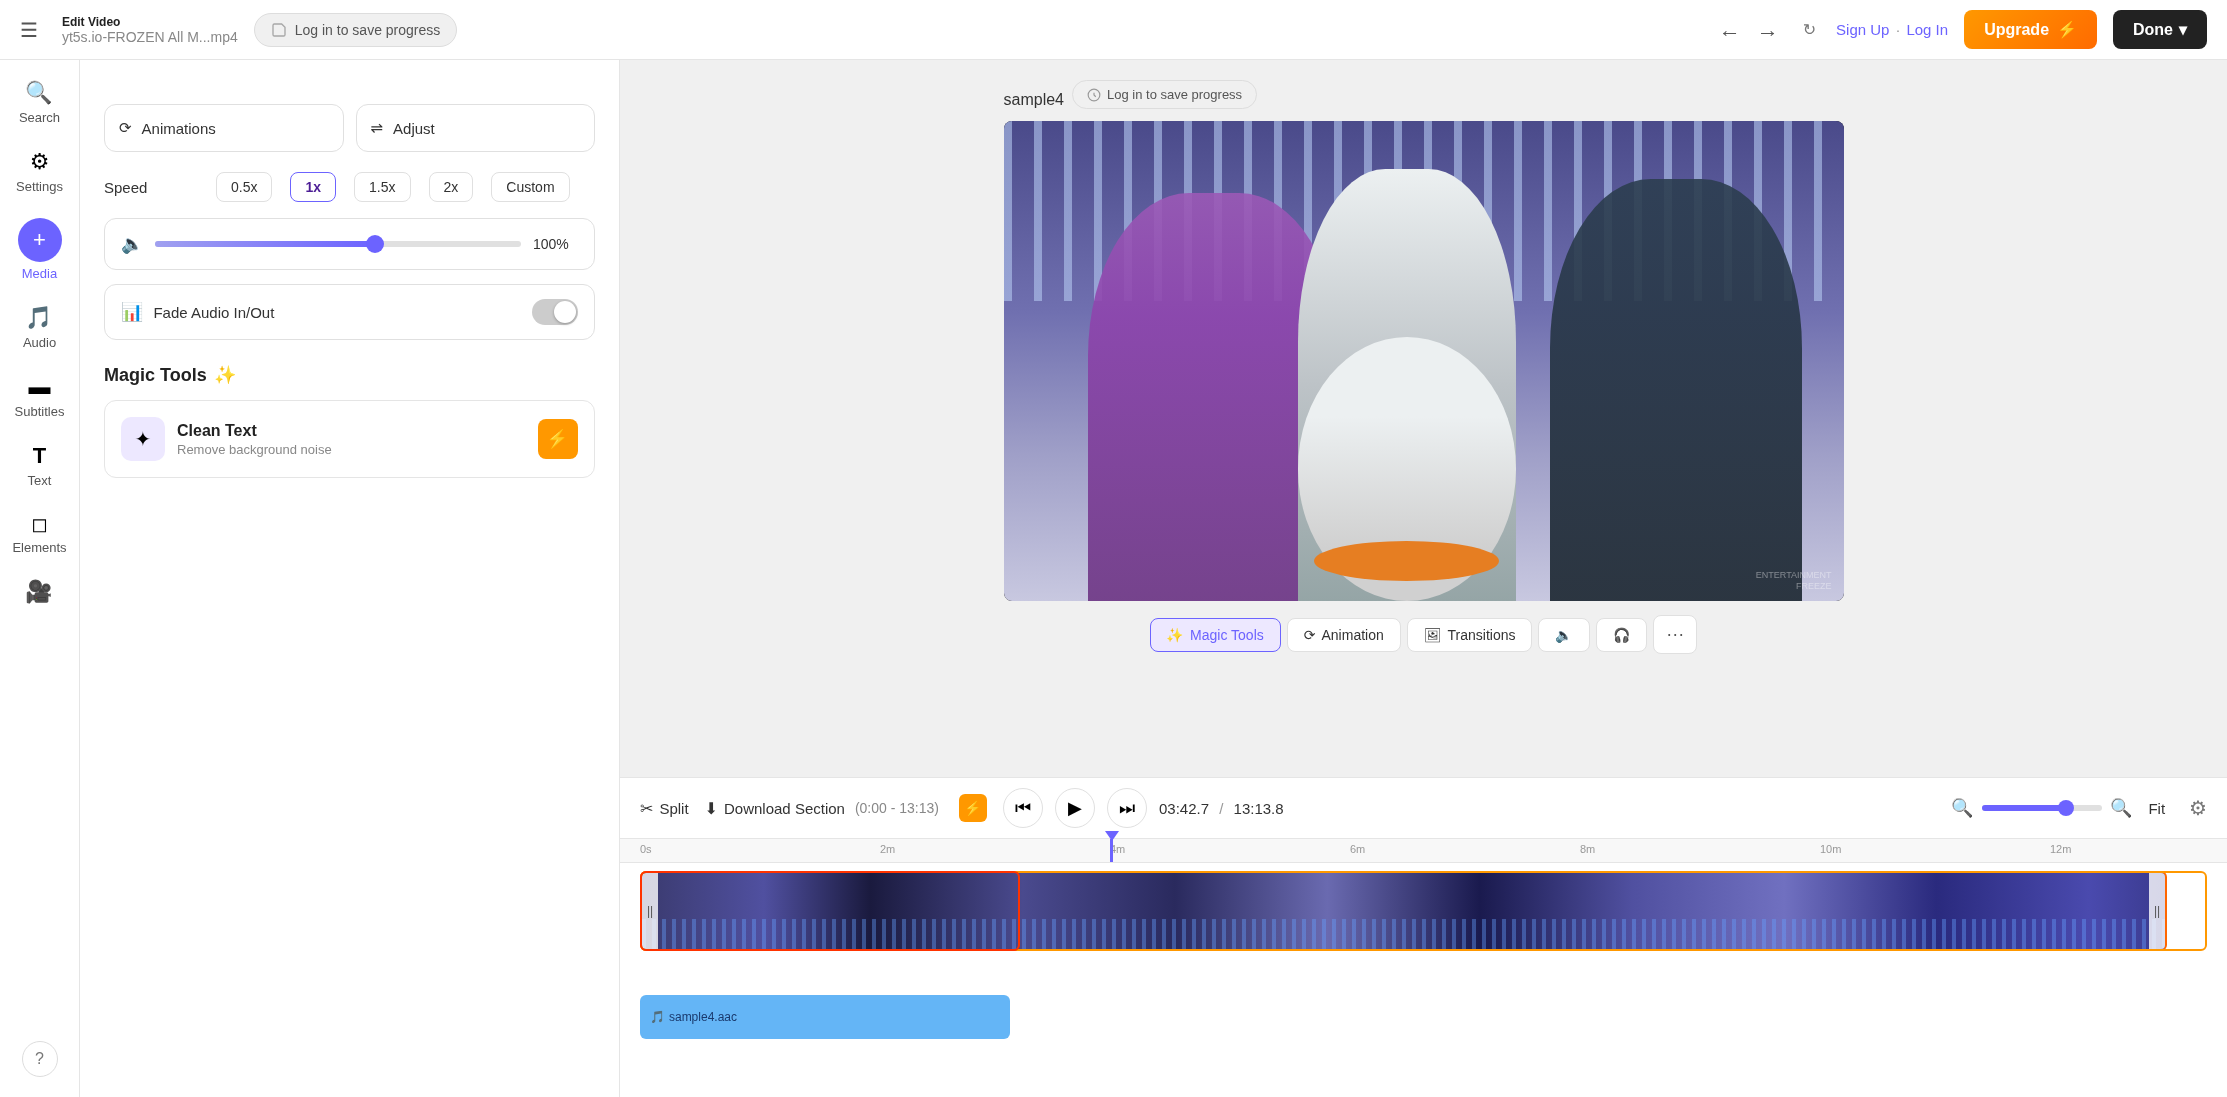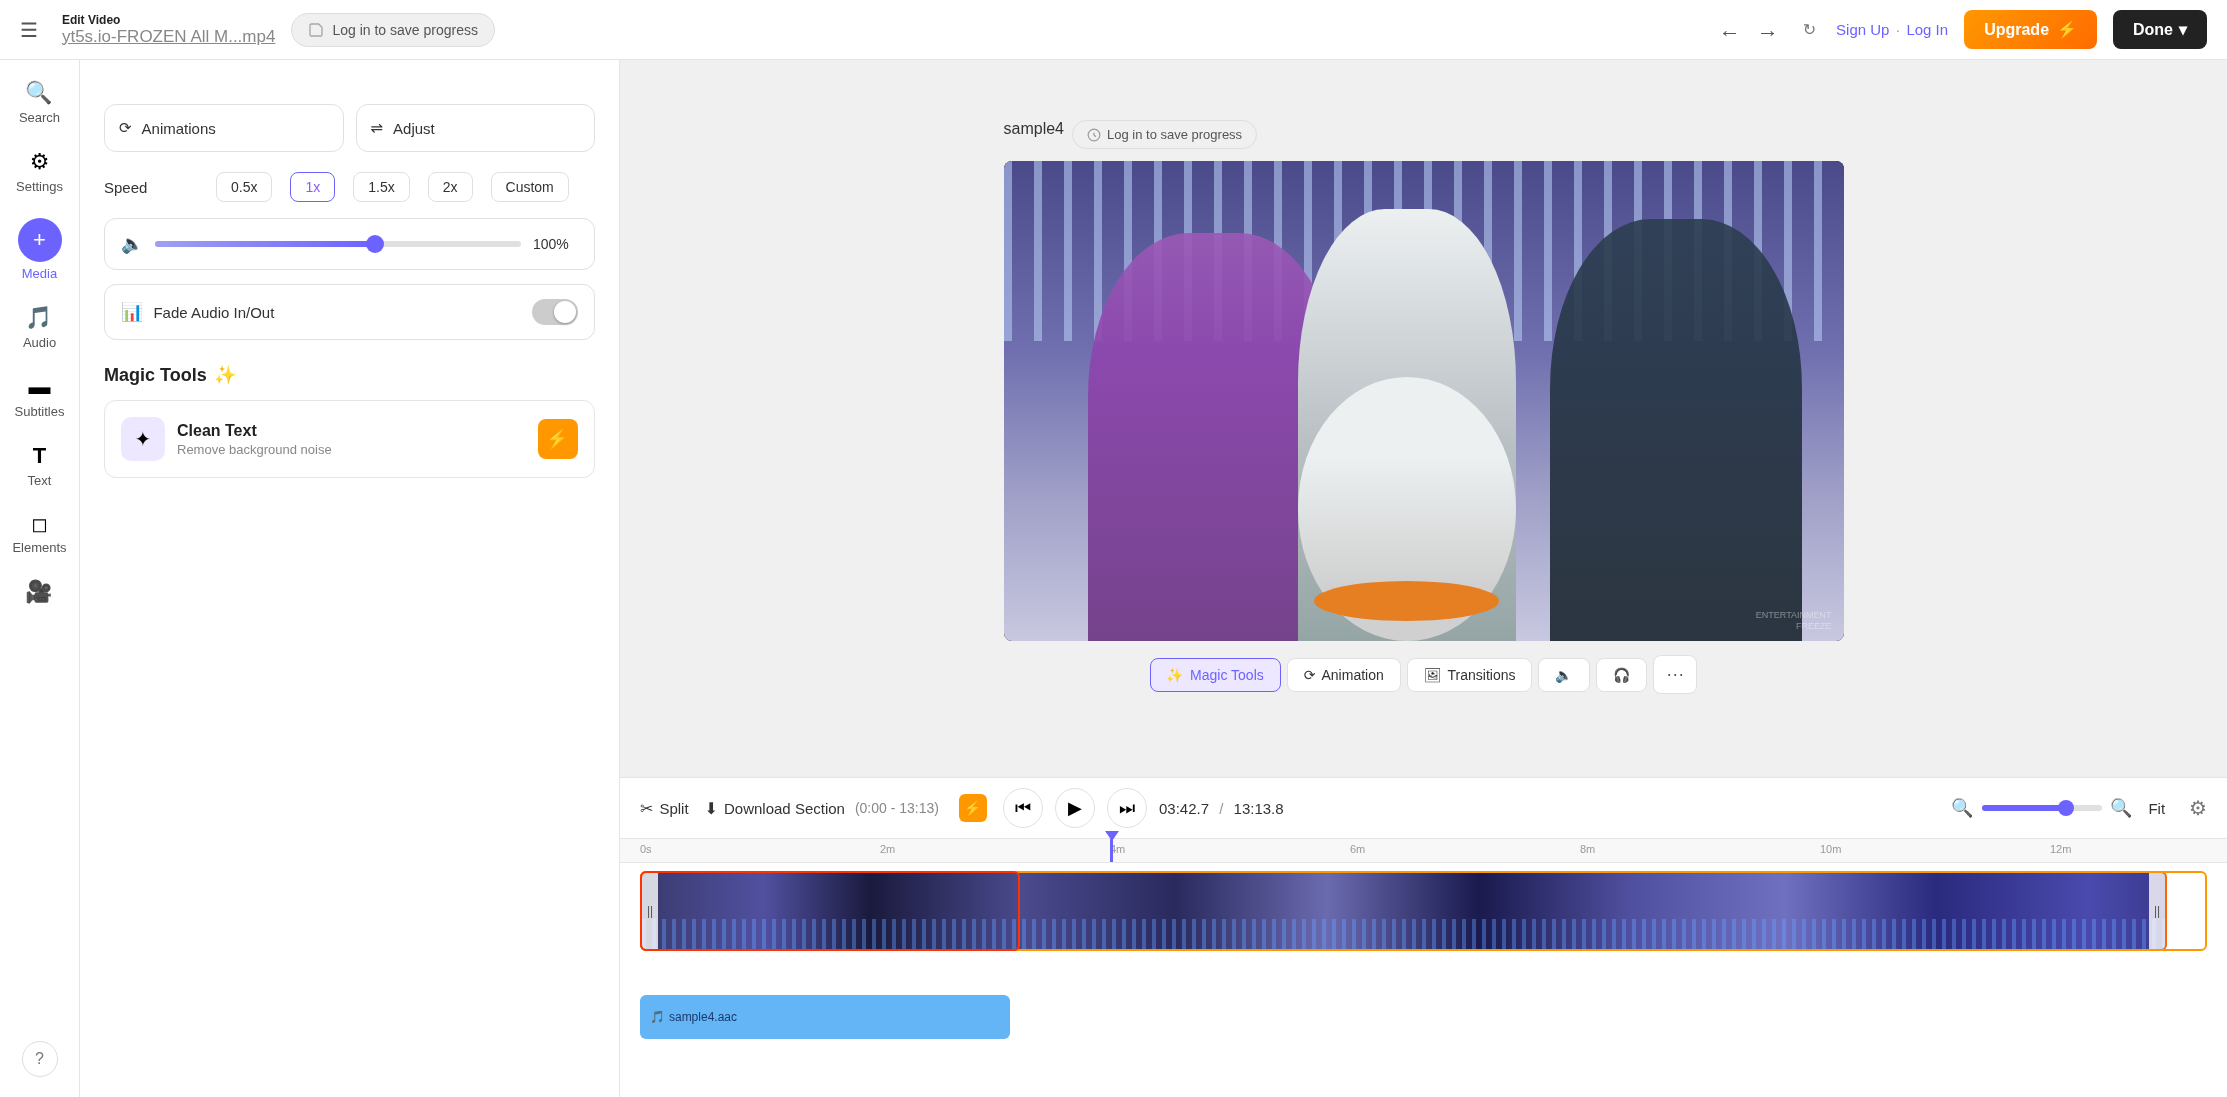--- a/index.html
+++ b/index.html
@@ -34,21 +34,21 @@
     .sidebar-item .label { font-size: 13px; color: #555; }
     .sidebar-item.active .label { color: #6c63ff; }
     .sidebar-item.active .icon-circle { background: #6c63ff; color: #fff; border-radius: 50%; width: 44px; height: 44px; display: flex; align-items: center; justify-content: center; font-size: 22px; }
     .help-btn { margin-top: auto; background: none; border: 1px solid #ddd; border-radius: 50%; width: 36px; height: 36px; display: flex; align-items: center; justify-content: center; cursor: pointer; font-size: 16px; color: #777; }
     .tool-buttons { display: flex; gap: 12px; margin-top: 20px; }
     .tool-btn { flex: 1; border: 1.5px solid #e0e0e0; border-radius: 12px; padding: 14px; display: flex; align-items: center; gap: 10px; background: #fff; cursor: pointer; font-size: 15px; color: #333; }
     .speed-row { display: flex; align-items: center; gap: 12px; margin-top: 20px; }
     .speed-label { font-size: 15px; color: #333; font-weight: 500; width: 60px; }
     .speed-options { display: flex; gap: 18px; padding-left: 40px; }
     .speed-opt { border: 1.5px solid #e0e0e0; border-radius: 8px; padding: 6px 14px; background: #fff; cursor: pointer; font-size: 14px; color: #333; }
-    .speed-opt.active { background: #fff; border-color: #6c63ff; color: #8b5cf6; font-weight: 400; }
+    .speed-opt.active { background: #fff; border-color: #6c63ff; color: #4c1d95; font-weight: 700; }
     .volume-row { display: flex; align-items: center; gap: 12px; margin-top: 16px; border: 1.5px solid #e0e0e0; border-radius: 12px; padding: 14px 16px; }
     .volume-icon { font-size: 18px; color: #555; }
     .volume-slider-wrap { flex: 1; position: relative; height: 6px; background: #e0e0e0; border-radius: 3px; }
     .volume-fill { position: absolute; left: 0; top: 0; height: 100%; background: linear-gradient(90deg, #a0a0f0, #6c63ff); border-radius: 3px; width: 60%; }
     .volume-thumb { position: absolute; top: 50%; transform: translate(-50%, -50%); width: 18px; height: 18px; background: #6c63ff; border-radius: 50%; left: 60%; cursor: pointer; }
     .volume-val { font-size: 14px; color: #333; width: 45px; text-align: left; }
     .fade-row { display: flex; align-items: center; margin-top: 14px; border: 1.5px solid #e0e0e0; border-radius: 12px; padding: 14px 16px; }
     .fade-icon { font-size: 18px; color: #555; margin-right: 10px; }
     .fade-label { font-size: 15px; color: #333; flex: 1; }
     .toggle { width: 46px; height: 26px; background: #ccc; border-radius: 13px; position: relative; cursor: pointer; }
@@ -102,21 +102,21 @@
   </style>
 </head>
 <body>
 
 <div class="app-container">
 
   <div class="top-bar">
     <span class="hamburger">☰</span>
     <div style="display:flex;flex-direction:column;">
       <span style="font-size:12px;font-weight:700;color:#222;">Edit Video</span>
-      <span style="font-size:17px;color:#888;text-decoration:underline;">yt5s.io-FROZEN All M...mp4</span>
+      <span style="font-size:14px;color:#888;">yt5s.io-FROZEN All M...mp4</span>
     </div>
     <button class="save-btn">
       <svg width="16" height="16" viewBox="0 0 24 24" fill="none" stroke="#777" stroke-width="2">
           <path d="M19 21H5a2 2 0 01-2-2V5a2 2 0 012-2h11l5 5v11a2 2 0 01-2 2z"></path>
         </svg>
       <span>Log in to save progress</span>
     </button>
     <div class="spacer"></div>
     <div class="undo-redo">
       <button class="icon-btn" style="font-size:22px;">←</button>
@@ -228,21 +228,21 @@
             <div class="clean-desc">Remove background noise</div>
           </div>
           <button class="upgrade-icon-btn">⚡</button>
         </div>
       </div>
     </div>
 
     <div class="canvas-area">
       <div class="canvas-top">
 
-        <div style="display:flex;align-items:flex-start;gap:8px;margin-bottom:12px;width:840px;margin-top:40px;">
+        <div style="display:flex;align-items:flex-end;gap:8px;margin-bottom:12px;width:840px;">
           <span style="font-size:16px;color:#333;font-weight:500;">sample4</span>
           <button style="display:flex;align-items:center;gap:6px;background:#f0f0f0;border:1px solid #ddd;border-radius:20px;padding:6px 14px;font-size:13px;color:#555;cursor:pointer;">
             <svg width="14" height="14" viewBox="0 0 24 24" fill="none" stroke="#999" stroke-width="2">
                 <ellipse cx="12" cy="12" rx="10" ry="10"></ellipse>
                 <path d="M12 8v4l3 3"></path>
               </svg>
             <span>Log in to save progress</span>
           </button>
         </div>
 

